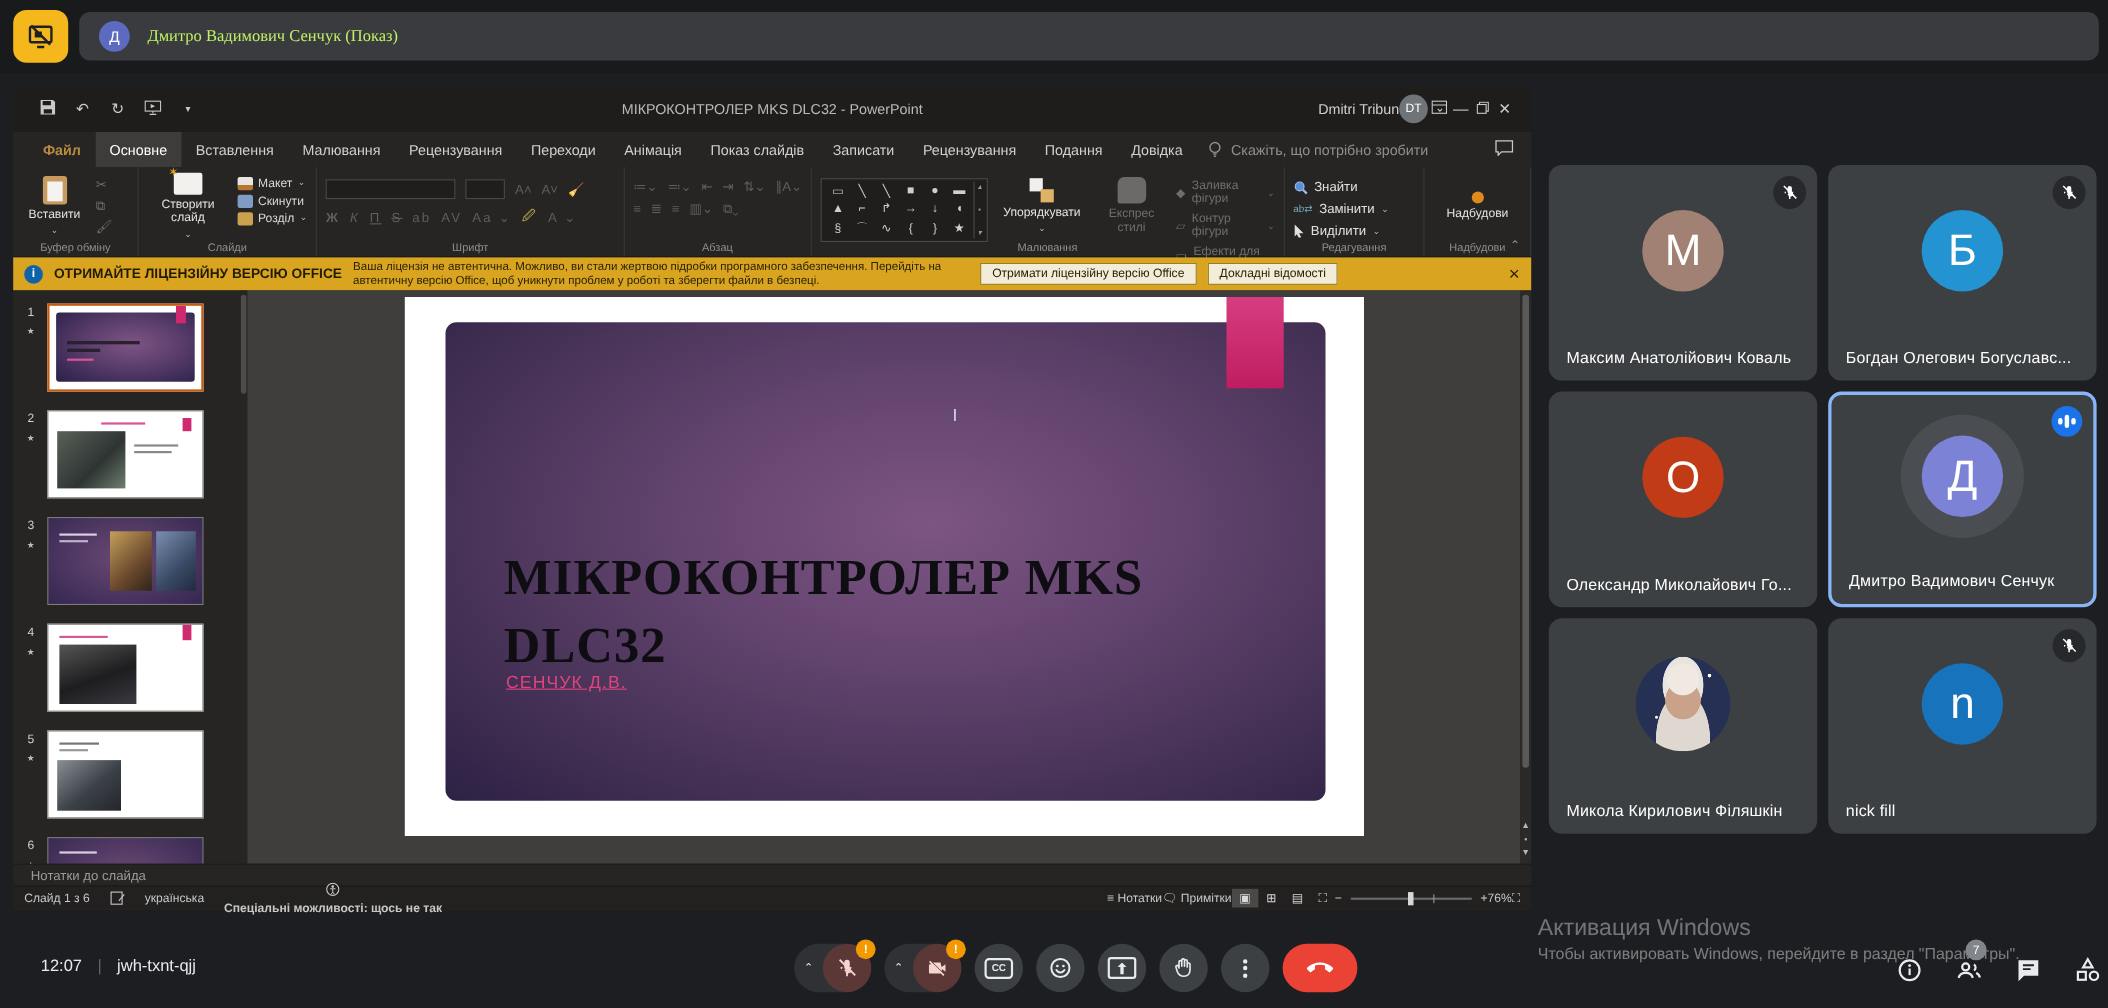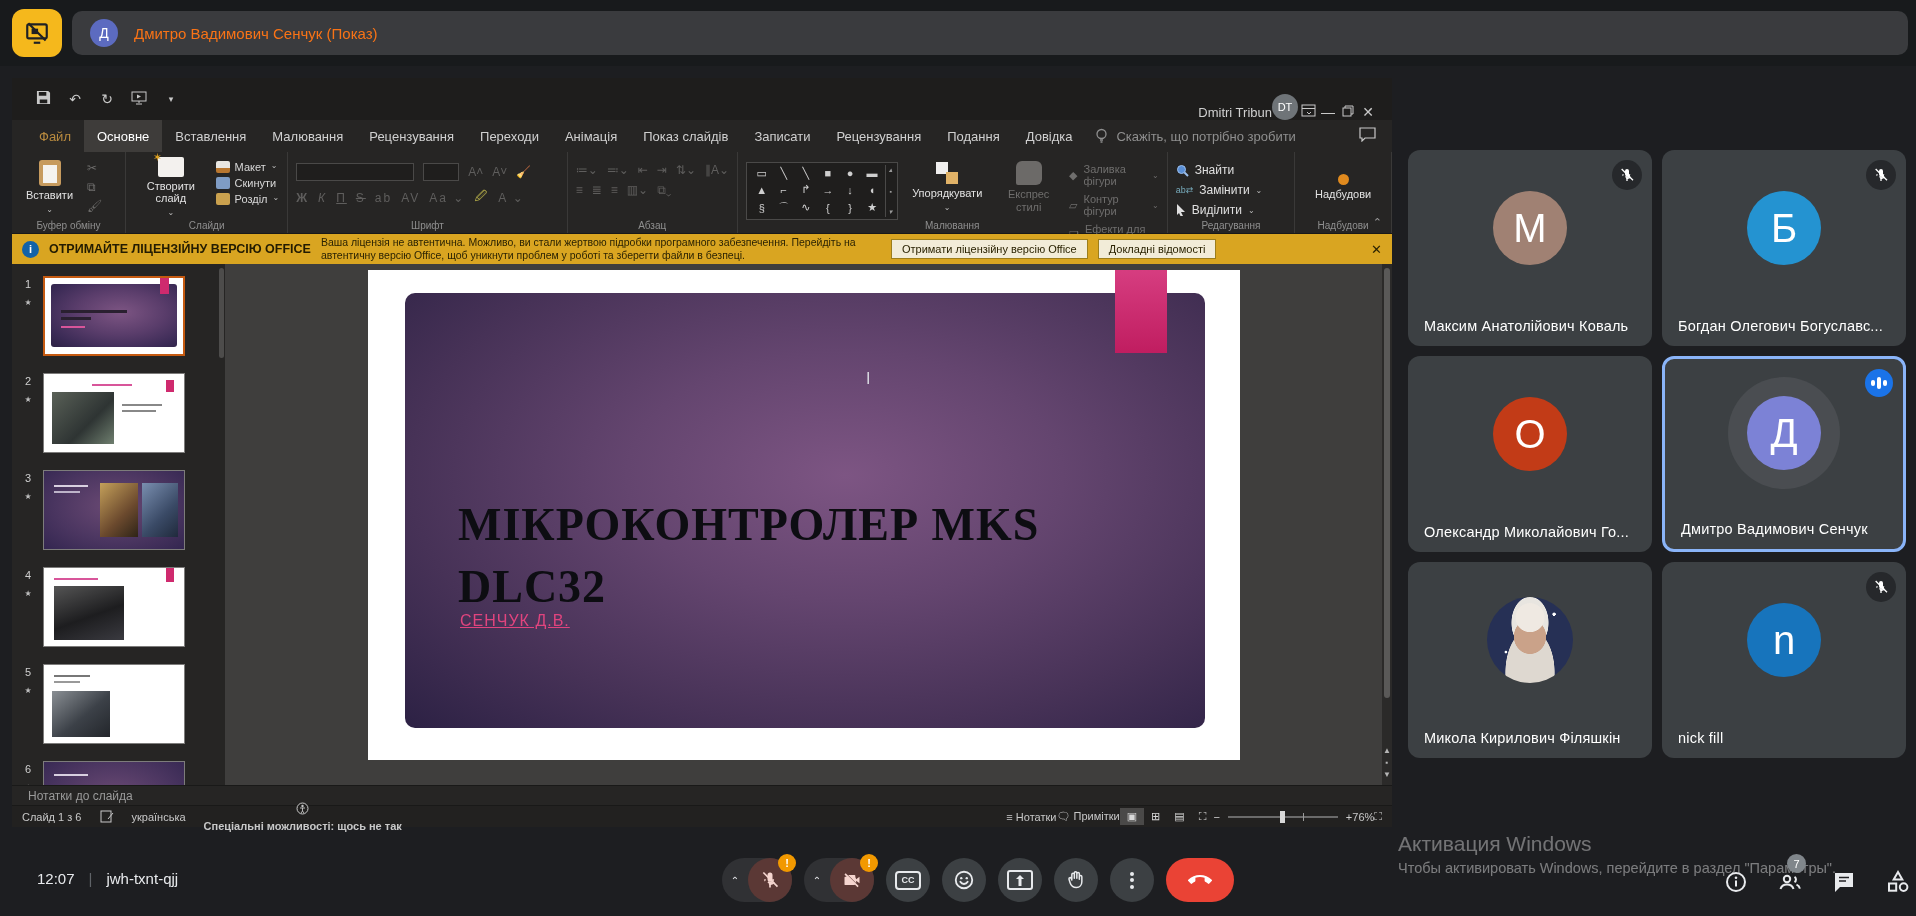--- a/index.html
+++ b/index.html
@@ -7,39 +7,39 @@
     font-family:"Liberation Sans", sans-serif; }
 
   
   .top-bar { position:absolute; left:0; top:0; width:1916px; height:66px; background:#181a1c; }
   .present-chip { position:absolute; left:12px; top:9px; width:50px; height:48px; border-radius:12px;
     background:#f5b81c; display:flex; align-items:center; justify-content:center; }
   .top-pill { position:absolute; left:72px; top:11px; right:8px; height:44px; border-radius:10px;
     background:#3a3b3e; display:flex; align-items:center; padding-left:18px; gap:16px; }
   .top-avatar { width:28px; height:28px; border-radius:50%; background:#5c6bc0; color:#fff;
     display:flex; align-items:center; justify-content:center; font-size:14px; }
-  .top-name { color:#f97316; font-size:15px; }
+  .top-name { color:#bef264; font-size:15px;font-family:Liberation Serif, serif; }
 
   
   .ppt { position:absolute; left:12px; top:78px; width:1380px; height:749px; background:#2b2a29; }
   .ppt-titlebar { height:42px; background:#1e1d1c; position:relative; display:flex; align-items:center; }
   .qat { display:flex; align-items:center; gap:14px; padding-left:22px; color:#c9c9c9; font-size:14px; }
   .qat .qi { width:18px; text-align:center; cursor:default; }
   .ppt-title { position:absolute; left:0; right:0; text-align:center; color:#b9b9b9; font-size:13px; pointer-events:none; }
-  .tb-right { position:absolute; right:0; top:0; height:42px; display:flex; align-items:flex-end; padding-right:14px; }
+  .tb-right { position:absolute; right:0; top:0; height:42px; display:flex; align-items:center; padding-right:14px; }
   .tb-user { color:#cfcfcf; font-size:13px; }
   .dt-avatar { width:26px; height:26px; border-radius:50%; background:#6f7478; color:#fff;
     font-size:11px; display:flex; align-items:center; justify-content:center; }
   .win-btn { color:#c9c9c9; font-size:14px; width:20px; text-align:center; }
 
   
   .ppt-tabs { height:32px; background:#262524; display:flex; align-items:stretch; padding-left:14px;
     font-size:13px; color:#d0d0d0; position:relative; }
   .ptab { padding:0 13px; display:flex; align-items:center; }
-  .ptab.file { color:#b98b3f; }
+  .ptab.file { color:#b98b3f;font-weight:bold; }
   .ptab.sel { background:#3e3c3a; color:#fff; }
   .tellme { display:flex; align-items:center; gap:8px; color:#8f8f8f; margin-left:10px; }
   .comment-ic { position:absolute; right:16px; top:7px; }
 
   
   .ribbon { height:82px; background:#262524; border-bottom:1px solid #191918; display:flex; position:relative; }
   .rgroup { position:relative; border-right:1px solid #3a3938; padding:5px 8px 16px 8px; display:flex; gap:8px; }
   .rg-label { position:absolute; bottom:2px; left:0; right:0; text-align:center; font-size:10px; color:#8f8f8f; }
   .bigbtn { display:flex; flex-direction:column; align-items:center; justify-content:center; gap:3px;
     color:#e2e2e2; font-size:11px; padding:0 6px; text-align:center; line-height:1.15; }
@@ -204,20 +204,21 @@
       <span class="qi">↻</span>
       <span class="qi">
         <svg width="16" height="14" viewBox="0 0 16 14">
             <rect x="1" y="1" width="14" height="9" fill="none" stroke="#c9c9c9"></rect>
             <path d="M6 3.5l4 2-4 2z" fill="#c9c9c9"></path>
             <path d="M8 10v2M5 13h6" stroke="#c9c9c9"></path>
           </svg>
       </span>
       <span class="qi" style="font-size:9px;">▾</span>
     </div>
+    <div class="ppt-title">МІКРОКОНТРОЛЕР MKS DLC32 - PowerPoint</div>
     <div class="tb-right">
       <span class="tb-user">Dmitri Tribun</span>
       <span class="dt-avatar">DT</span>
       <span class="win-btn">
         <svg width="15" height="13" viewBox="0 0 15 13">
             <rect x="1" y="1" width="13" height="11" fill="none" stroke="#c9c9c9"></rect>
             <path d="M1 4.5h13" stroke="#c9c9c9"></path>
             <path d="M6 8l2 2 2-2" fill="none" stroke="#c9c9c9"></path>
           </svg>
       </span>

